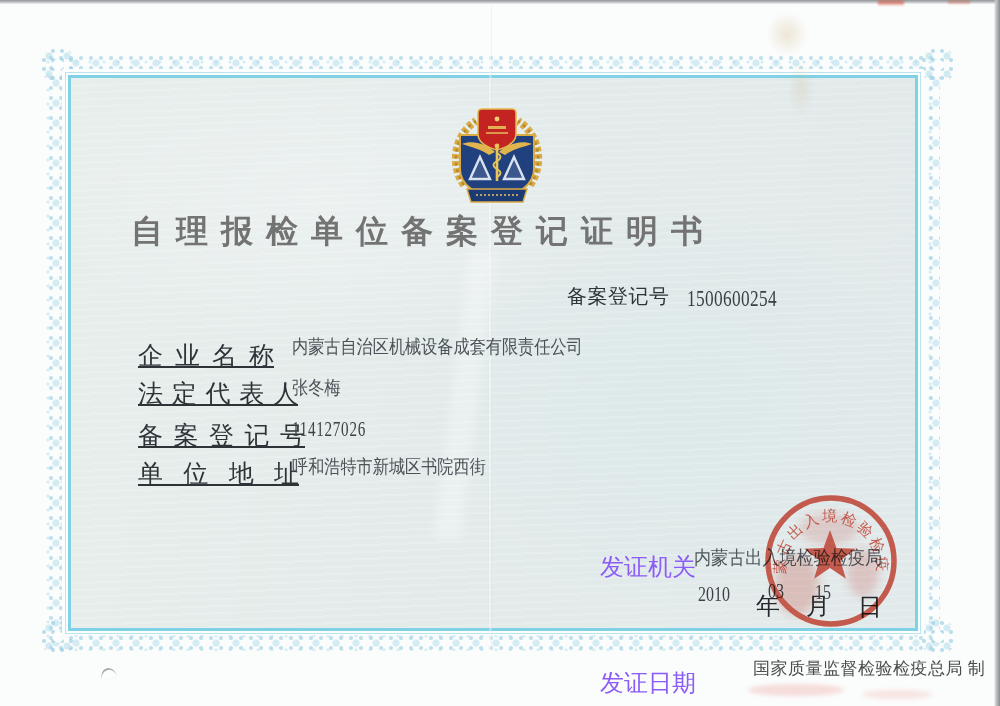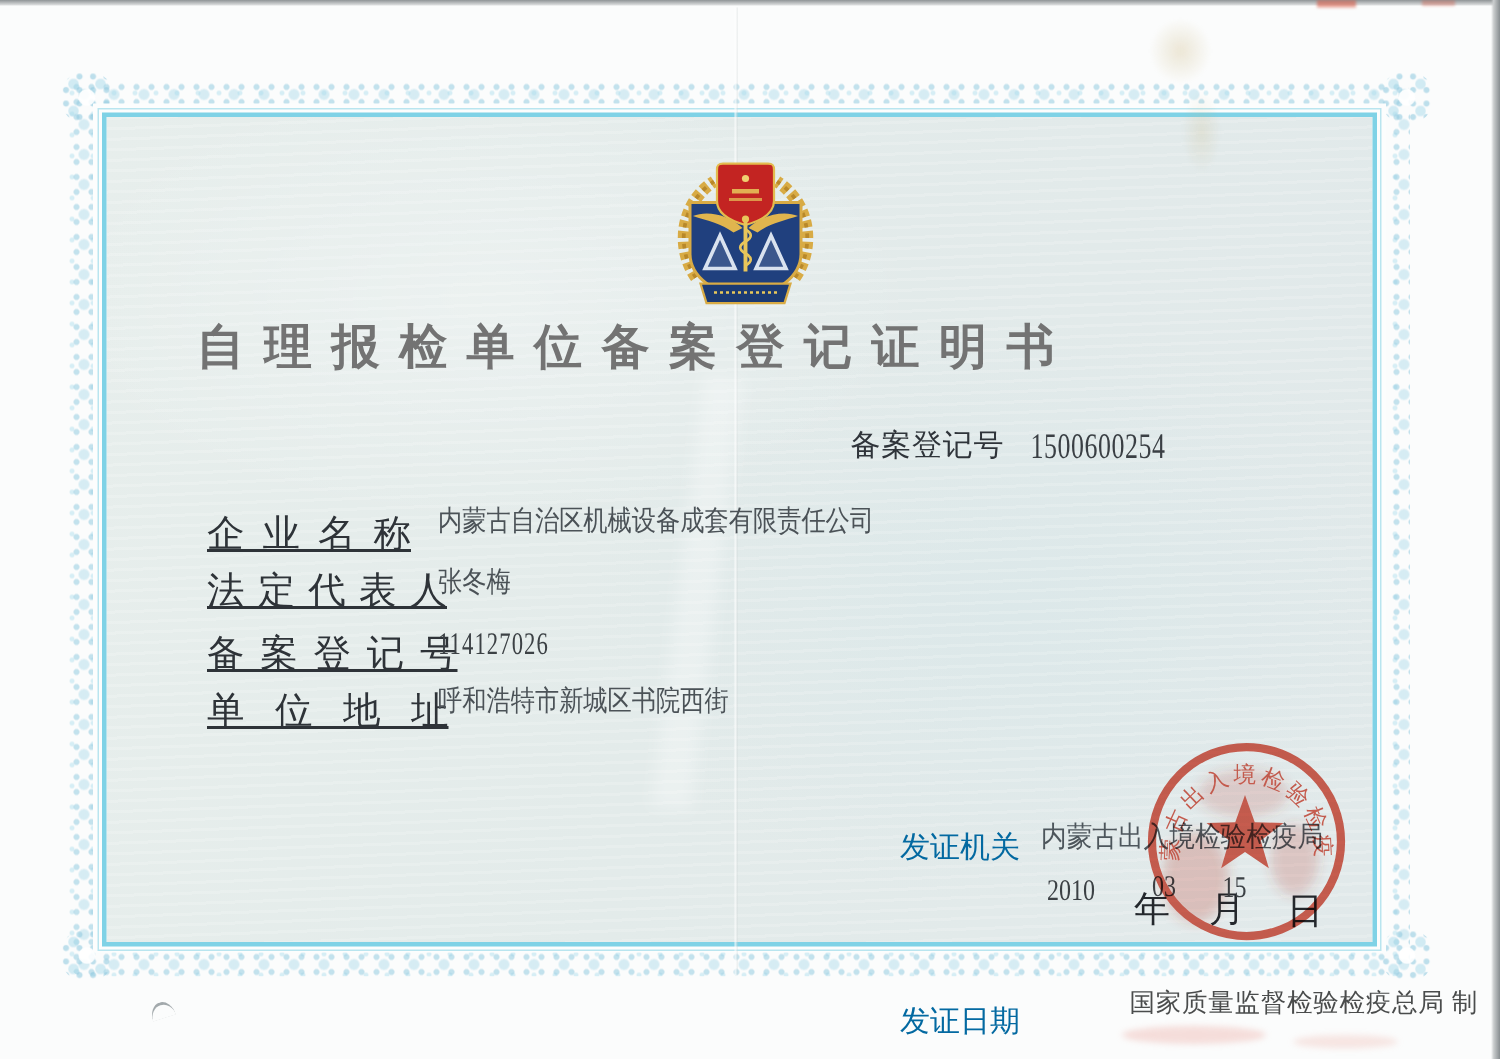--- a/index.html
+++ b/index.html
@@ -69,21 +69,21 @@
   .reg-number{left:687px;top:285px;font-size:24px;color:#3a3f44;letter-spacing:.5px;
     transform:scaleX(.72);transform-origin:left top;white-space:nowrap;}
 
   .f-label{left:138px;font-size:25px;color:#2e3338;display:inline-block;
     text-align:justify;text-align-last:justify;text-justify:inter-character;white-space:nowrap;text-decoration:underline;}
   .f-value{left:292px;font-size:19px;color:#4b5257;transform:scaleX(.85);
     transform-origin:left top;white-space:nowrap;}
   .f-digits{left:292px;font-size:21px;color:#3c4145;letter-spacing:1px;
     transform:scaleX(.72);transform-origin:left top;white-space:nowrap;}
 
-  .iss-label{left:600px;font-size:20px;color:#0369a1;white-space:nowrap;font-family:Liberation Mono, monospace;}
+  .iss-label{left:600px;font-size:24px;color:#8b5cf6;white-space:nowrap;font-family:Liberation Mono, monospace;}
   .iss-value{left:694px;top:545px;font-size:19px;color:#4d565c;transform:scaleX(.9);
     transform-origin:left top;white-space:nowrap;}
   .d-num{font-size:20px;color:#3c4145;transform:scaleX(.8);transform-origin:left top;}
   .d-unit{font-size:24px;color:#24282d;}
 
   .seal{left:759px;top:489px;mix-blend-mode:multiply;opacity:.82;filter:blur(.4px);}
   .footer-text{left:733px;top:657px;font-size:17px;color:#4a4c4c;letter-spacing:.5px;white-space:nowrap;margin-left:20px;}
 </style>
 </head>
 <body>

